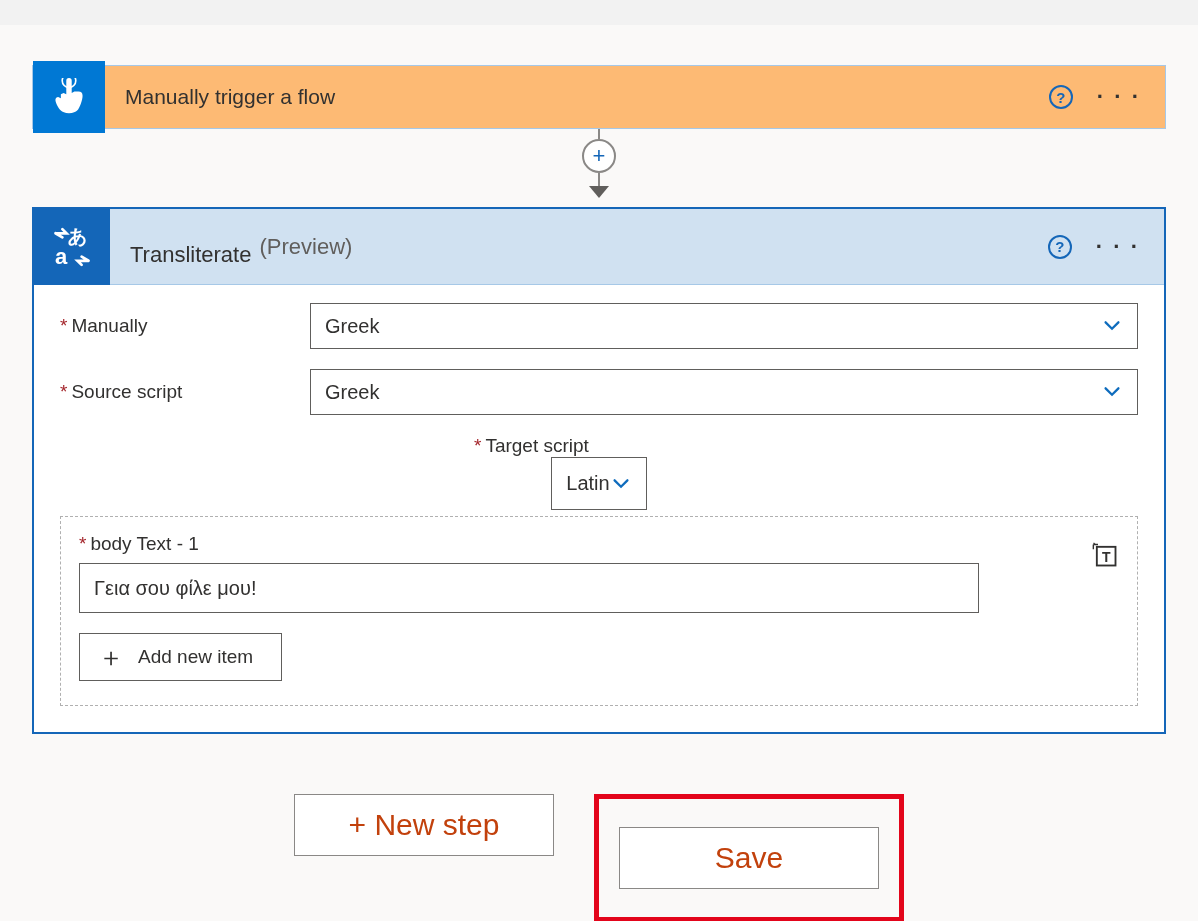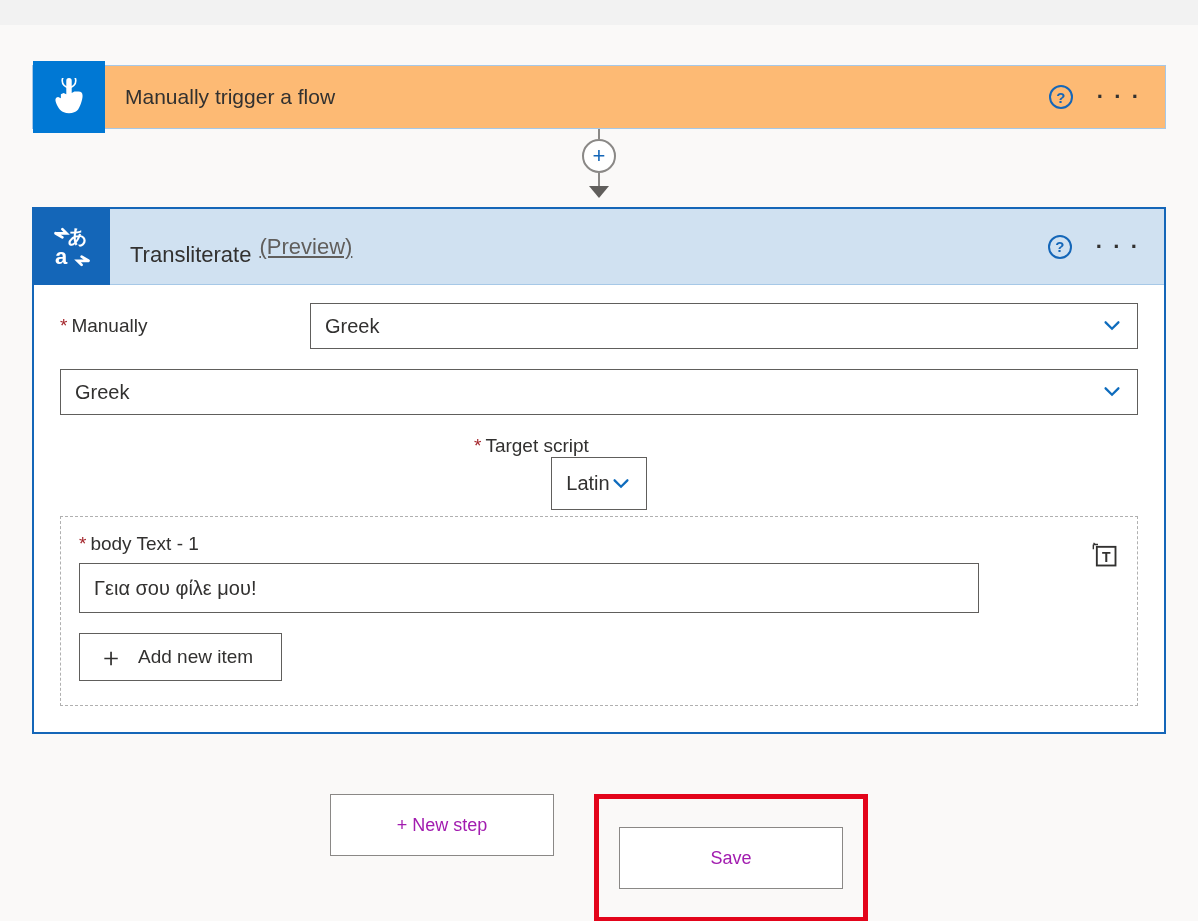--- a/index.html
+++ b/index.html
@@ -79,21 +79,21 @@
     display: flex; align-items: center;
     background: #d0e1f1; height: 76px;
     border-bottom: 1px solid #a6c8e7;
   }
   .action-icon-box {
     width: 76px; height: 76px; background: #1466b8;
     display: flex; align-items: center; justify-content: center;
     flex-shrink: 0;
   }
   .action-title { font-size: 22px; color: #323130; padding-left: 20px; margin-top: 16px; }
-  .action-sub { font-size: 22px; color: #605e5c; padding-left: 8px; flex: 1; text-decoration: underline; }
+  .action-sub { font-size: 22px; color: #605e5c; padding-left: 8px; flex: 1; }
   .action-body { padding: 18px 26px 26px 26px; }
   .field-row { display: flex; align-items: center; margin-bottom: 20px; }
   .field-label { width: 250px; font-size: 19px; color: #323130; }
   .req { color: #a4262c; margin-right: 4px; }
   .dropdown {
     flex: 1; height: 46px; border: 1px solid #605e5c;
     display: flex; align-items: center; justify-content: space-between;
     padding: 14px 14px; font-size: 20px; color: #323130; cursor: pointer;
     background: #fff;
   }
@@ -122,23 +122,23 @@
     display: inline-flex; align-items: center; gap: 14px;
     cursor: pointer;
   }
   .plus-thin { font-size: 26px; font-weight: 300; line-height: 1; }
   
   .bottom-bar {
     display: flex; justify-content: center; gap: 40px;
     margin-top: 60px;
   }
   .btn {
-    width: 224px; height: 62px;
+    width: 260px; height: 62px;
     border: 1px solid #8a8886; background: #fff;
-    font-size: 18px; color: #a21caf;
+    font-size: 30px; color: #c2410c;
     display: flex; align-items: center; justify-content: center;
     cursor: pointer;
   }
   .save-highlight {
     padding: 28px 20px;
     border: 5px solid #e3051b;
     display: inline-block;
   }
 </style>
 </head>
@@ -189,20 +189,23 @@
         </div>
         <div class="dropdown">
           <span>Greek</span>
           <svg class="chev" width="22" height="22" viewBox="0 0 24 24">
               <path d="M5 8l7 7 7-7" stroke="currentColor" stroke-width="2.5" fill="none" stroke-linecap="round"></path>
             </svg>
         </div>
       </div>
 
       <div class="field-row">
+        <div class="field-label">
+          <span class="req">*</span><span>Source script</span>
+        </div>
         <div class="dropdown">
           <span>Greek</span>
           <svg class="chev" width="22" height="22" viewBox="0 0 24 24">
               <path d="M5 8l7 7 7-7" stroke="currentColor" stroke-width="2.5" fill="none" stroke-linecap="round"></path>
             </svg>
         </div>
       </div>
 
       <div class="field-row" style="margin-bottom:4px;flex-direction:column;">
         <div class="field-label">

